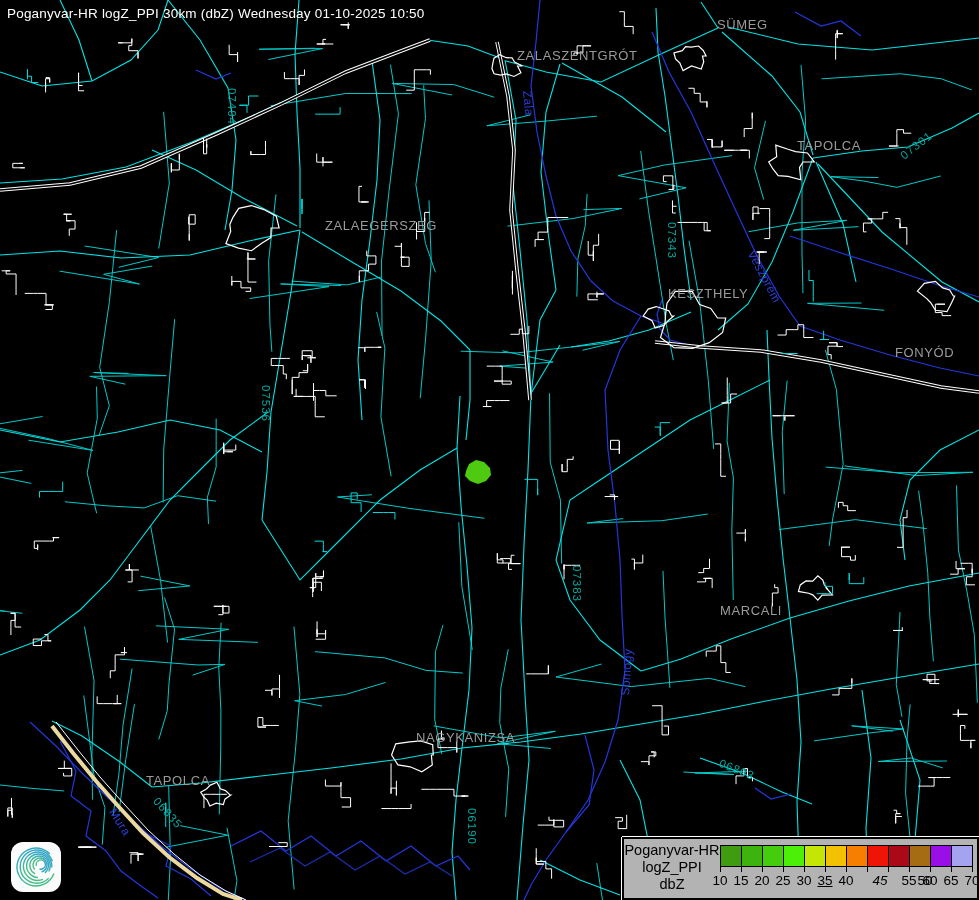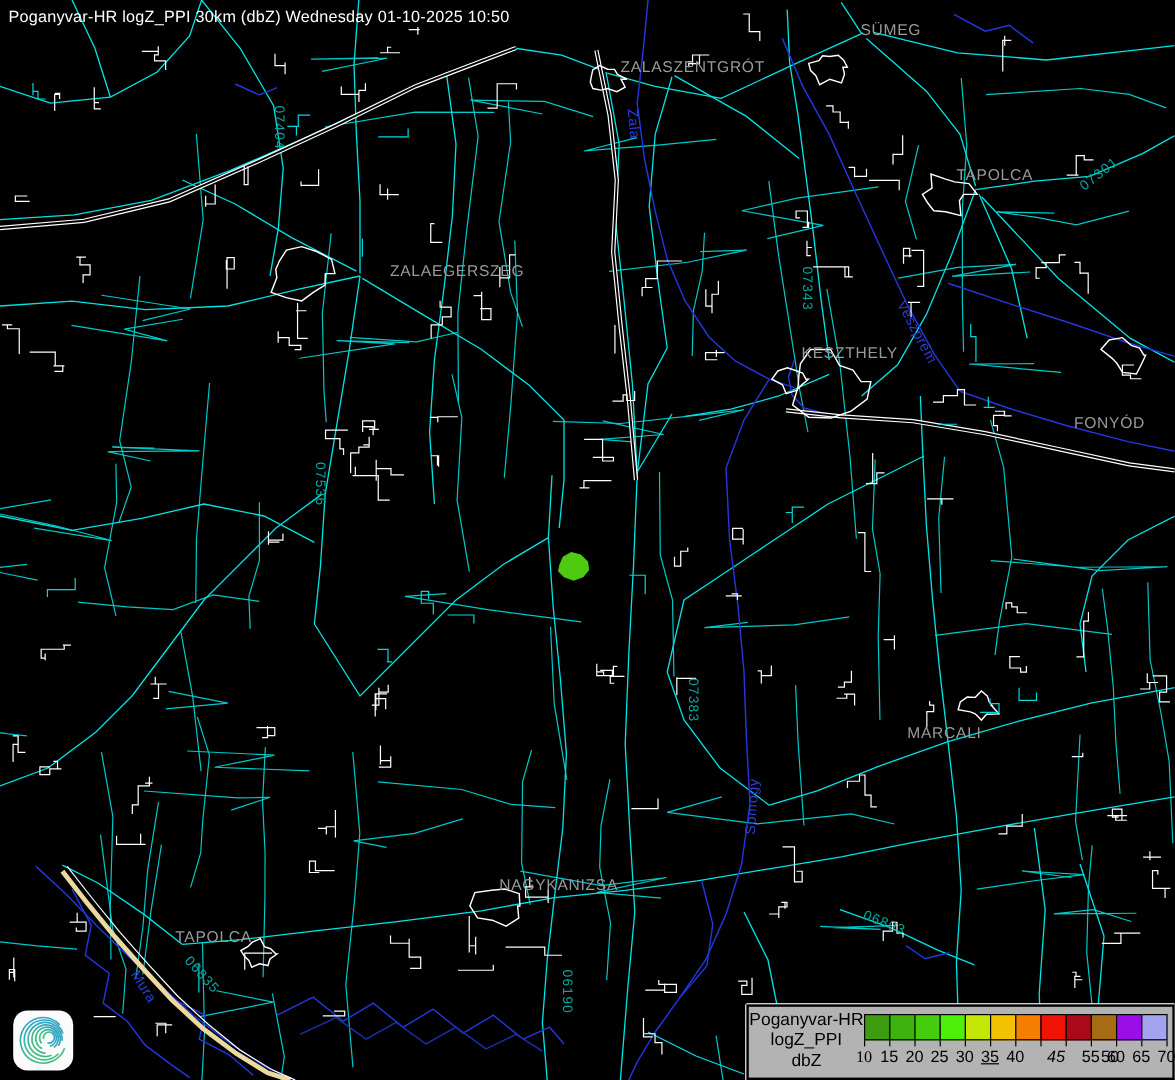--- a/index.html
+++ b/index.html
@@ -317,21 +317,21 @@
       <polygon points="466,471 469,464 476,460 484,462 490,468 491,475 486,481 478,484 470,481 465,476" fill="#4ecb10"></polygon>
     </svg>
   <div class="title">Poganyvar-HR logZ_PPI 30km (dbZ) Wednesday 01-10-2025 10:50</div>
   <div id="labels">
       <div class="map-label city" style="left: 717px; top: 17px;">SÜMEG</div>
       <div class="map-label city" style="left: 517px; top: 48px;">ZALASZENTGRÓT</div>
       <div class="map-label city" style="left: 797px; top: 138px;">TAPOLCA</div>
       <div class="map-label city" style="left: 277px; top: 218px; margin-left: 48px;">ZALAEGERSZEG</div>
       <div class="map-label city" style="left: 668px; top: 286px;">KESZTHELY</div>
       <div class="map-label city" style="left: 895px; top: 345px;">FONYÓD</div>
-      <div class="map-label city" style="left: 756px; top: 603px;">MARCALI</div>
+      <div class="map-label city" style="left: 720px; top: 603px;">MARCALI</div>
       <div class="map-label city" style="left: 416px; top: 730px;">NAGYKANIZSA</div>
       <div class="map-label city" style="left: 146px; top: 773px;">TAPOLCA</div>
       <div class="map-label road" style="left: 898px; top: 152px; transform: rotate(-38deg);">07301</div>
       <div class="map-label road" style="left: 678px; top: 222px; transform: rotate(90deg);">07343</div>
       <div class="map-label road" style="left: 238px; top: 88px; transform: rotate(90deg);">07404</div>
       <div class="map-label road" style="left: 272px; top: 385px; transform: rotate(90deg);">07536</div>
       <div class="map-label road" style="left: 583px; top: 565px; transform: rotate(90deg);">07383</div>
       <div class="map-label road" style="left: 160px; top: 795px; transform: rotate(48deg);">06835</div>
       <div class="map-label road" style="left: 722px; top: 757px; transform: rotate(22deg);">06803</div>
       <div class="map-label road" style="left: 478px; top: 808px; transform: rotate(90deg);">06190</div>
@@ -375,21 +375,21 @@
         <div class="legend-cell" style="background: rgb(242, 193, 2);"></div>
         <div class="legend-cell" style="background: rgb(246, 126, 0);"></div>
         <div class="legend-cell" style="background: rgb(240, 20, 6);"></div>
         <div class="legend-cell" style="background: rgb(171, 9, 23);"></div>
         <div class="legend-cell" style="background: rgb(165, 108, 19);"></div>
         <div class="legend-cell" style="background: rgb(154, 15, 232);"></div>
         <div class="legend-cell" style="background: rgb(163, 163, 239);"></div>
       </div>
     <div class="legend-ticks" id="legend-ticks">
         <div class="tickmark" style="left: 0px;"></div>
-        <div class="ticklabel" style="left: -14px; font-family: Liberation Serif, serif;">10</div>
+        <div class="ticklabel" style="left: -14px;">10</div>
         <div class="tickmark" style="left: 21px;"></div>
         <div class="ticklabel" style="left: 7px;">15</div>
         <div class="tickmark" style="left: 42px;"></div>
         <div class="ticklabel" style="left: 28px;">20</div>
         <div class="tickmark" style="left: 63px;"></div>
         <div class="ticklabel" style="left: 49px;">25</div>
         <div class="tickmark" style="left: 84px;"></div>
         <div class="ticklabel" style="left: 70px;">30</div>
         <div class="tickmark" style="left: 105px;"></div>
         <div class="ticklabel" style="left: 91px; text-decoration: underline;">35</div>

